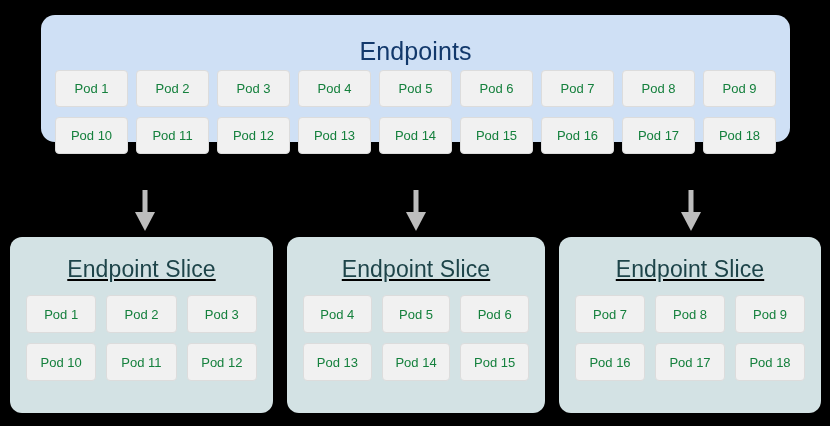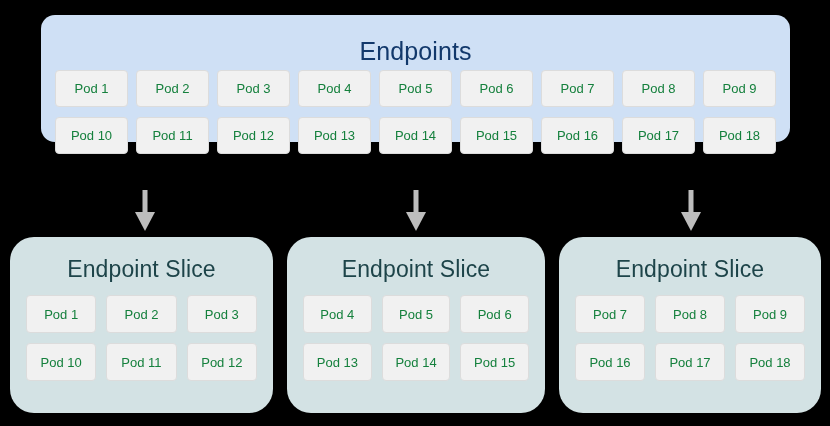--- a/index.html
+++ b/index.html
@@ -78,22 +78,23 @@
     top: 190px;
   }
   .arrow svg { display: block; }
 
   
   .slice-panel {
     position: absolute;
     top: 237px;
     height: 176px;
     background: #d3e2e4;
-    border-radius: 24px;
+    border-radius: 12px;
     box-sizing: border-box;
+    text-decoration: underline;
   }
   .slice-title {
     text-align: center;
     color: #1d4449;
     font-size: 23px;
     font-weight: 400;
     line-height: 1;
     padding-top: 21px;
     letter-spacing: 0.1px;
   }

